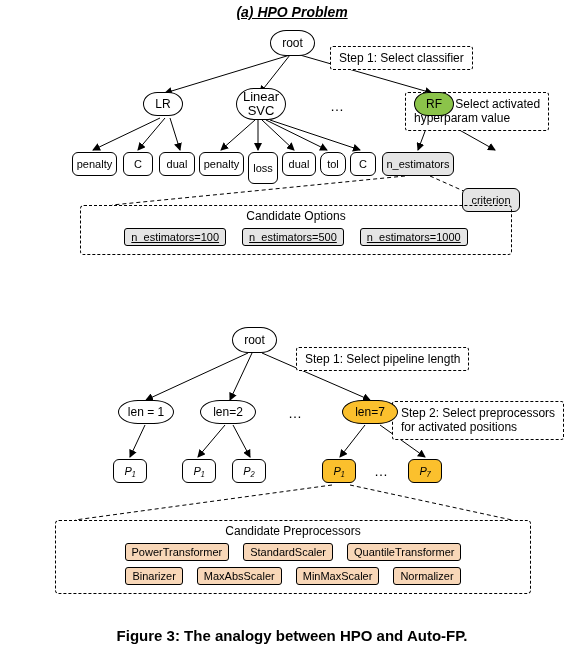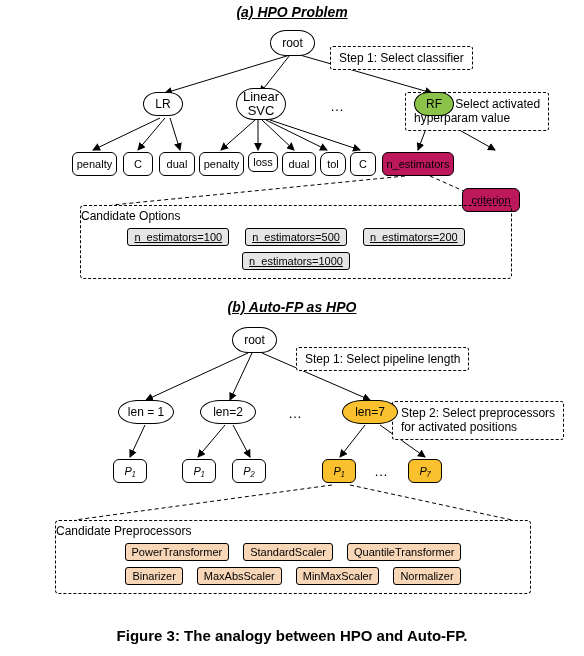--- a/index.html
+++ b/index.html
@@ -43,21 +43,21 @@
     border: 1px solid #000;
     border-radius: 6px;
     background: #fff;
     display: flex;
     align-items: center;
     justify-content: center;
     font-size: 11px;
     padding: 0 2px;
     text-align: left;
   }
-  .leaf.green { background: #be185d; }
+  .leaf.green { background: #e5e5e5; }
   .leaf.yellow { background: #fbc02d; }
   .leaf.ital { font-style: italic; }
   .step {
     position: absolute;
     border: 1px dashed #000;
     border-radius: 3px;
     background: #fff;
     padding: 4px 8px;
     font-size: 12px;
     line-height: 1.2;
@@ -69,20 +69,21 @@
     border-radius: 4px;
     padding: 22px 8px 8px 8px;
     display: flex;
     flex-wrap: wrap;
     gap: 6px 16px;
     justify-content: center;
   }
   .opts-title {
     position: absolute;
     top: 3px; left: 0; right: 0;
+    text-align: center;
     font-size: 12px;
   }
   .opt {
     border: 1px solid #000;
     border-radius: 3px;
     padding: 2px 6px;
     font-size: 11px;
   }
   .opt.blue { background: #e5e5e5; text-decoration: underline; }
   .opt.peach { background: #f8d7b8; }
@@ -139,39 +140,37 @@
   <div class="ellipsis" style="left:330px; top:98px;">…</div>
   <div class="node green" style="left:414px; top:92px; width:40px; height:24px;">
       <span>RF</span>
     </div>
 
   <div class="leaf" style="left:72px;  top:152px; width:45px; height:24px;">penalty</div>
   <div class="leaf" style="left:123px; top:152px; width:30px; height:24px;">C</div>
   <div class="leaf" style="left:159px; top:152px; width:36px; height:24px;">dual</div>
 
   <div class="leaf" style="left:199px; top:152px; width:45px; height:24px;">penalty</div>
-  <div class="leaf" style="left:248px; top:152px; width:30px; height:20px;">loss</div>
+  <div class="leaf" style="left:248px; top:152px; width:30px; height:32px;">loss</div>
   <div class="leaf" style="left:282px; top:152px; width:34px; height:24px;">dual</div>
   <div class="leaf" style="left:320px; top:152px; width:26px; height:24px;border-radius:8px;">tol</div>
   <div class="leaf" style="left:350px; top:152px; width:26px; height:24px;">C</div>
 
   <div class="leaf green" style="left:382px; top:152px; width:72px; height:24px;">n_estimators</div>
   <div class="leaf green" style="left:462px; top:152px; width:58px; height:24px;margin-top:36px;">criterion</div>
 
   <div class="opts" style="left:80px; top:205px; width:432px;">
     <div class="opts-title">Candidate Options</div>
     <div class="opt blue">n_estimators=100</div>
     <div class="opt blue">n_estimators=500</div>
-    <div class="opt blue">n_estimators=200</div>
     <div class="opt blue">n_estimators=1000</div>
   </div>
 </div>
 
 <div class="panel panel-b">
-  <div class="title">(b) Auto-FP as HPO</div>
 
   <svg class="tree" width="584" height="330">
     <defs>
       <marker id="arrB" markerWidth="8" markerHeight="8" refX="7" refY="4" orient="auto">
         <path d="M0,0 L8,4 L0,8 Z" fill="#000"></path>
       </marker>
     </defs>
     <line x1="248" y1="58" x2="146" y2="105" stroke="#000" marker-end="url(#arrB)"></line>
     <line x1="252" y1="58" x2="230" y2="105" stroke="#000" marker-end="url(#arrB)"></line>
     <line x1="262" y1="58" x2="370" y2="105" stroke="#000" marker-end="url(#arrB)"></line>

